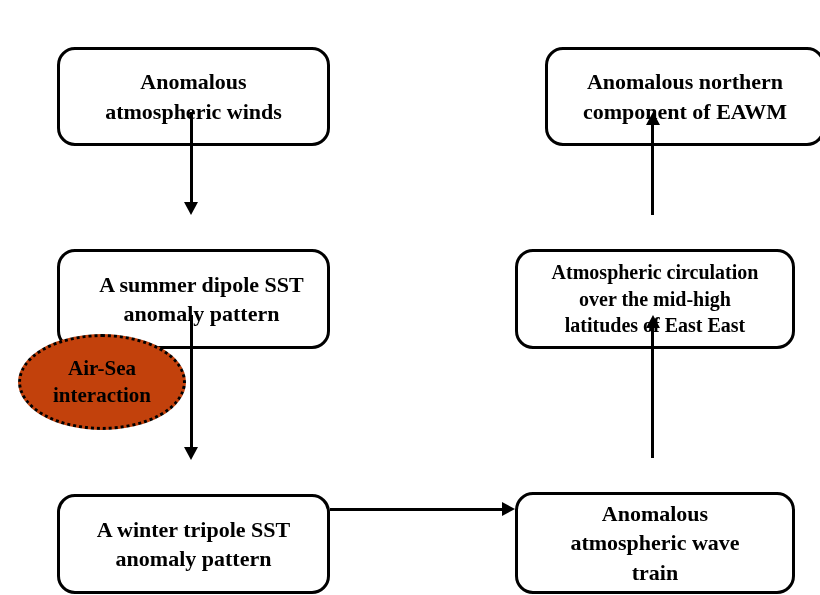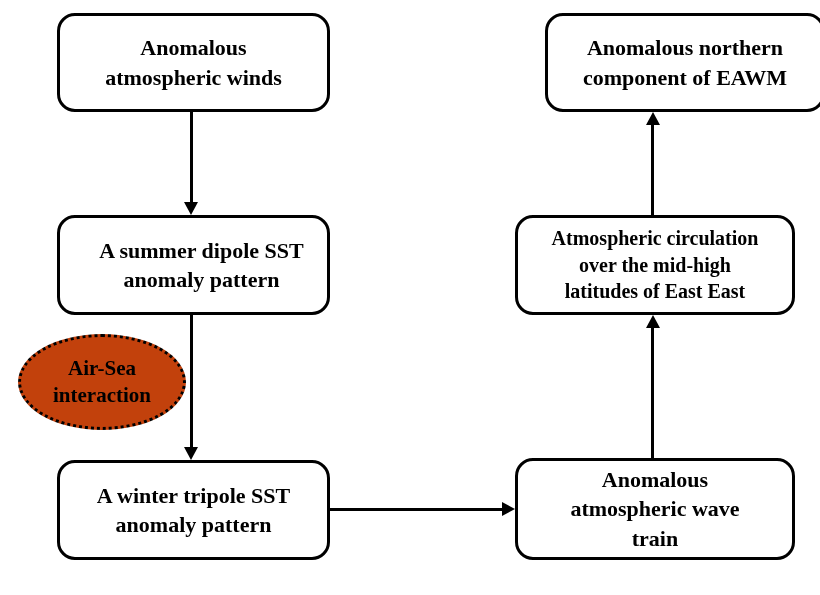--- a/index.html
+++ b/index.html
@@ -23,20 +23,21 @@
     background: #ffffff;
     display: flex;
     align-items: center;
     justify-content: center;
     text-align: center;
     font-weight: bold;
     color: #000000;
     font-size: 22px;
     line-height: 1.32;
     white-space: pre-line;
+    margin-top: 34px;
   }
   .box.small-text { font-size: 20px; }
   .ellipse {
     position: absolute;
     box-sizing: border-box;
     border: 3px dotted #000000;
     border-radius: 50%;
     background: #c2410c;
     display: flex;
     align-items: center;

